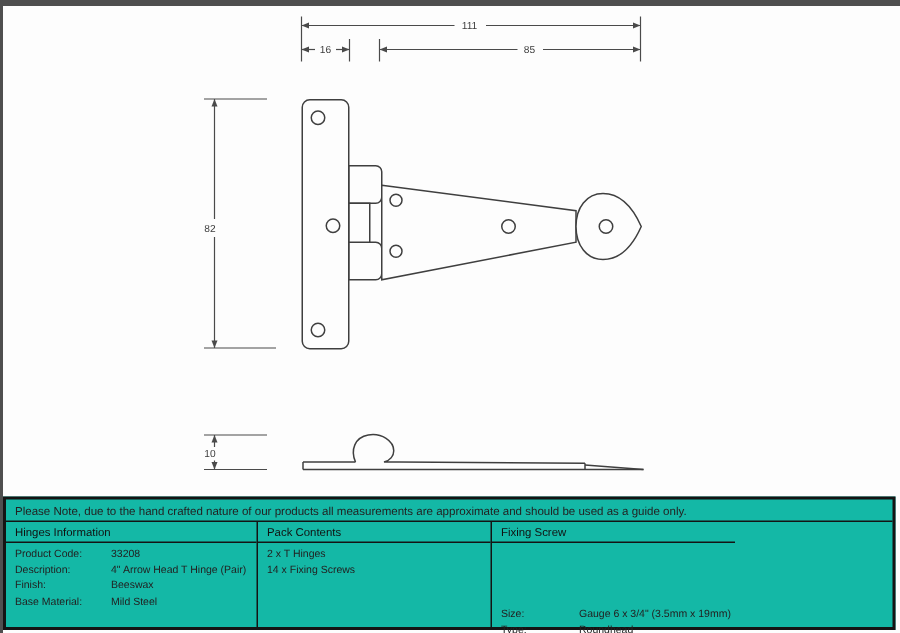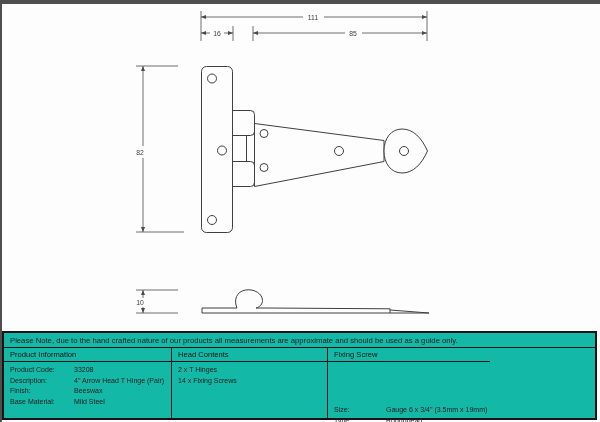--- a/index.html
+++ b/index.html
@@ -126,21 +126,21 @@
       <line x1="390" y1="310" x2="429" y2="313"></line>
     </g>
   </svg>
 
   <div class="spec-table">
     <div class="note-row">Please Note, due to the hand crafted nature of our products all measurements are approximate and should be used as a guide only.</div>
 
     <div class="cols">
 
       <div class="col col-product">
-        <div class="col-header">Product Information</div>
+        <div class="col-header">Hinges Information</div>
         <div class="col-body">
           <div class="kv">
             <span class="k">Product Code:</span>
             <span class="v">33208</span>
           </div>
           <div class="kv">
             <span class="k">Description:</span>
             <span class="v">4" Arrow Head T Hinge (Pair)</span>
           </div>
           <div class="kv">
@@ -148,21 +148,21 @@
             <span class="v">Beeswax</span>
           </div>
           <div class="kv">
             <span class="k">Base Material:</span>
             <span class="v">Mild Steel</span>
           </div>
         </div>
       </div>
 
       <div class="col col-pack">
-        <div class="col-header">Head Contents</div>
+        <div class="col-header">Pack Contents</div>
         <div class="col-body">
           <div class="line-item">2 x T Hinges</div>
           <div class="line-item">14 x Fixing Screws</div>
         </div>
       </div>
 
       <div class="col col-screw">
         <div class="col-header">Fixing Screw</div>
         <div class="col-body">
           <div class="kv">

